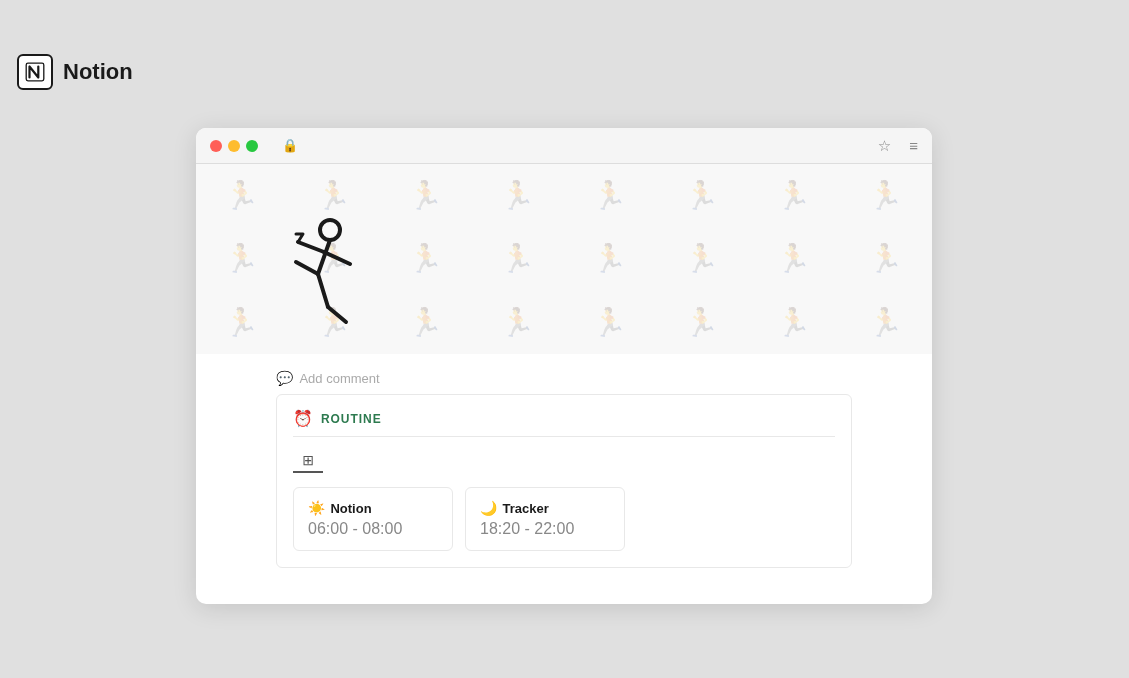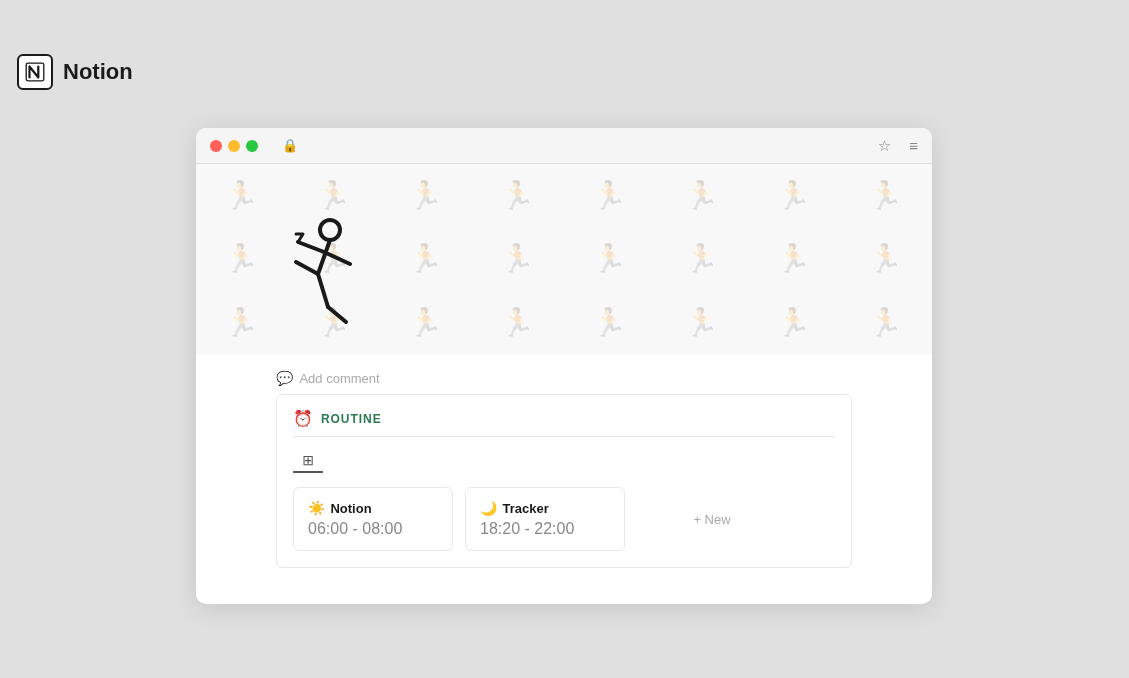--- a/index.html
+++ b/index.html
@@ -385,22 +385,19 @@
           </div>
 
           <div class="routine-card">
             <div class="card-title">
               <span class="card-icon">🌙</span>
               <span>Tracker</span>
             </div>
             <div class="card-time">18:20 - 22:00</div>
           </div>
 
-          <div class="new-card">
-            <span>+ New</span>
-          </div>
 
         </div>
       </div>
 
     </div>
   </div>
 </div>
 
 </body></html>

